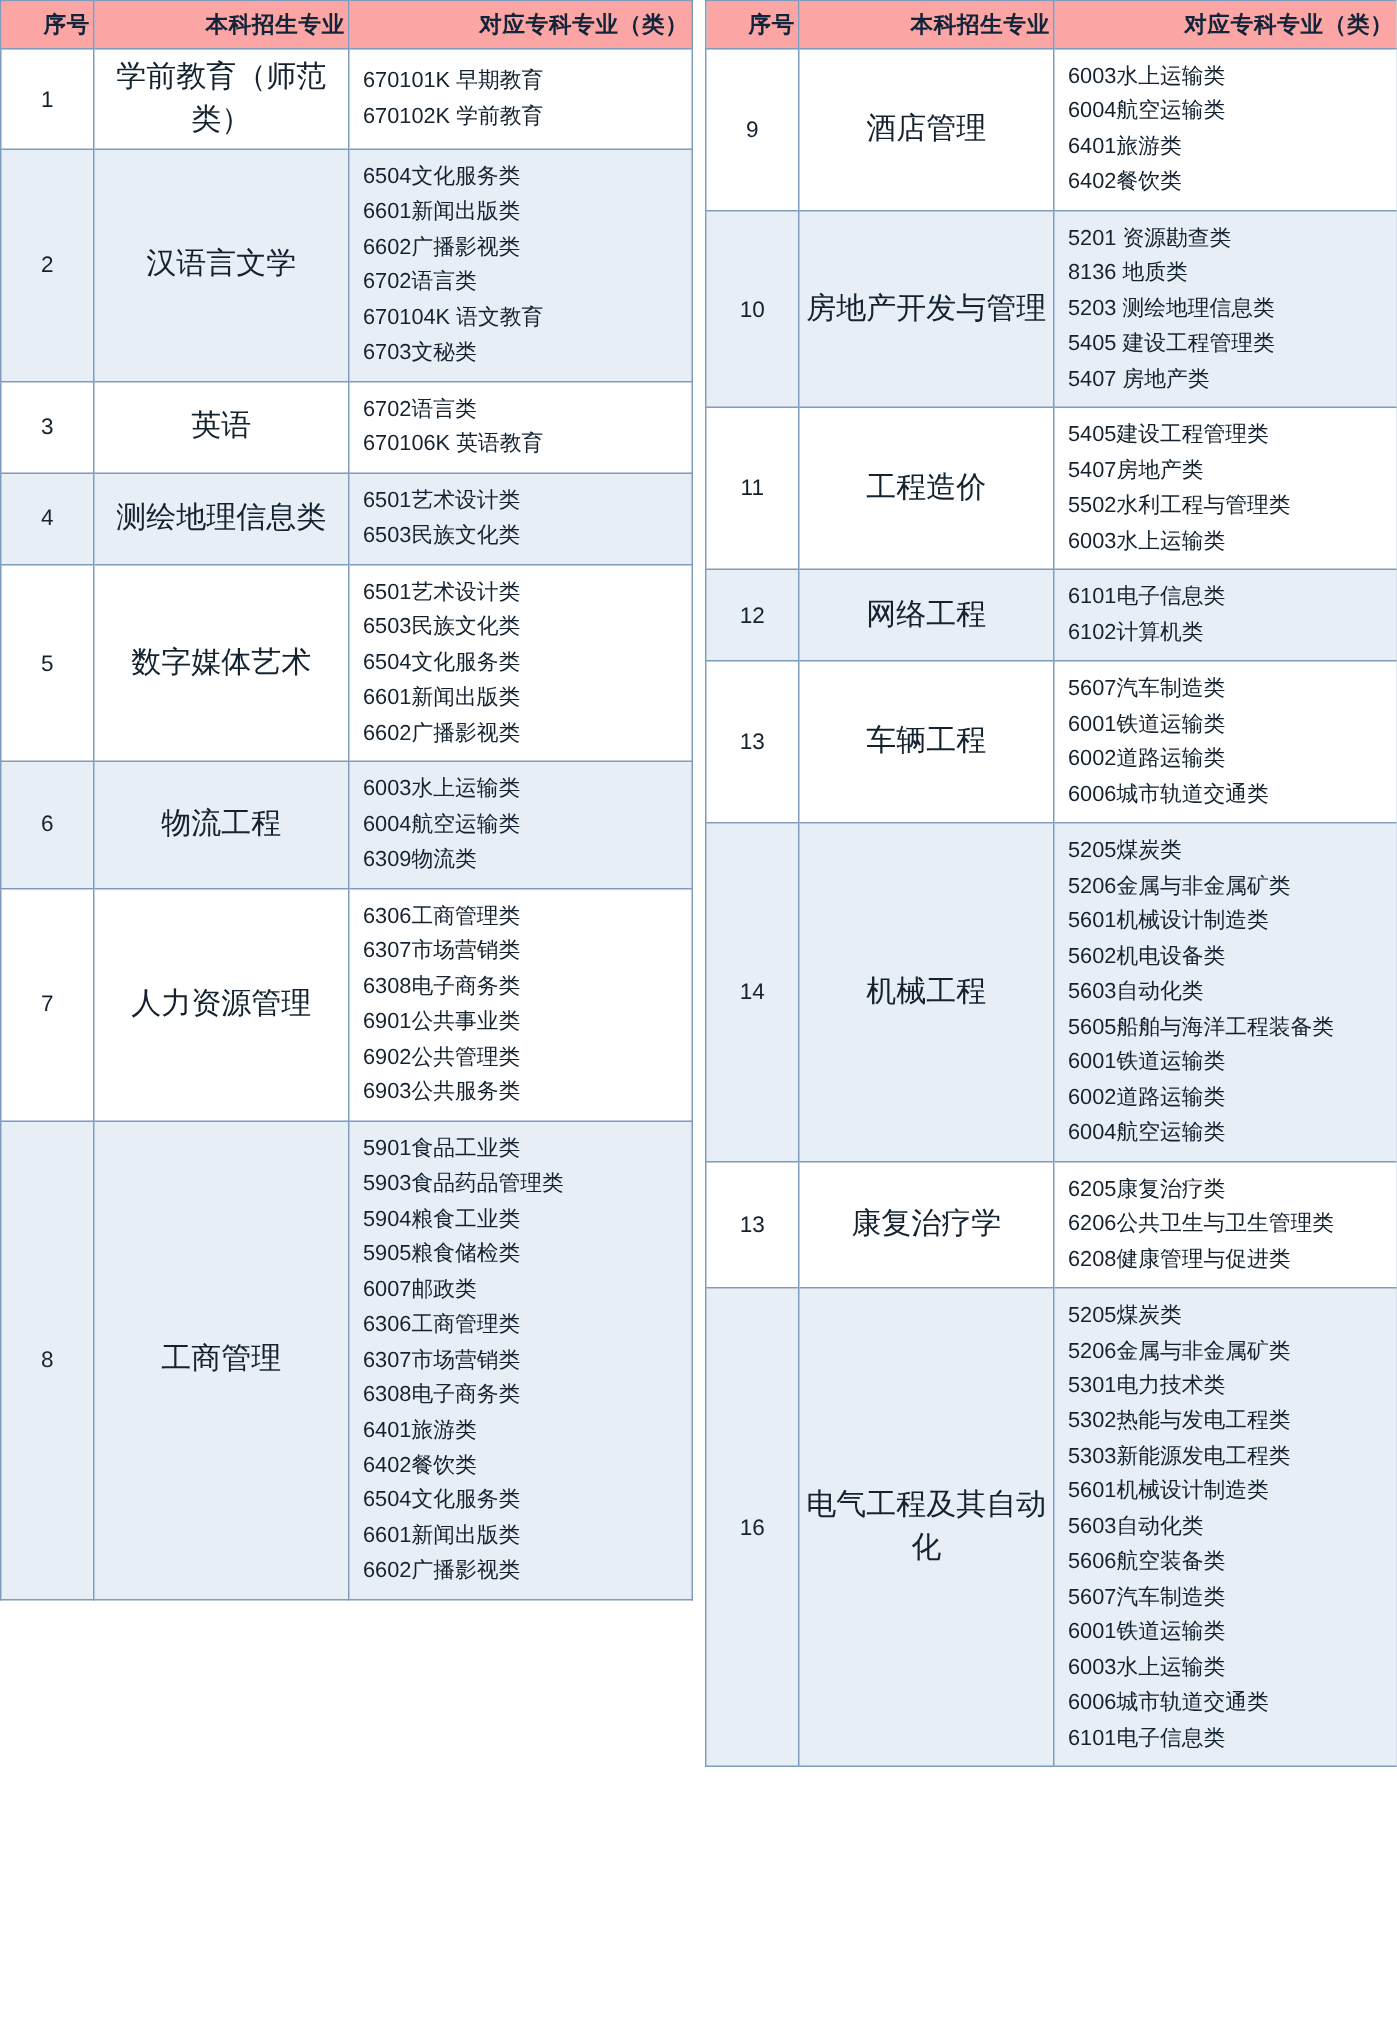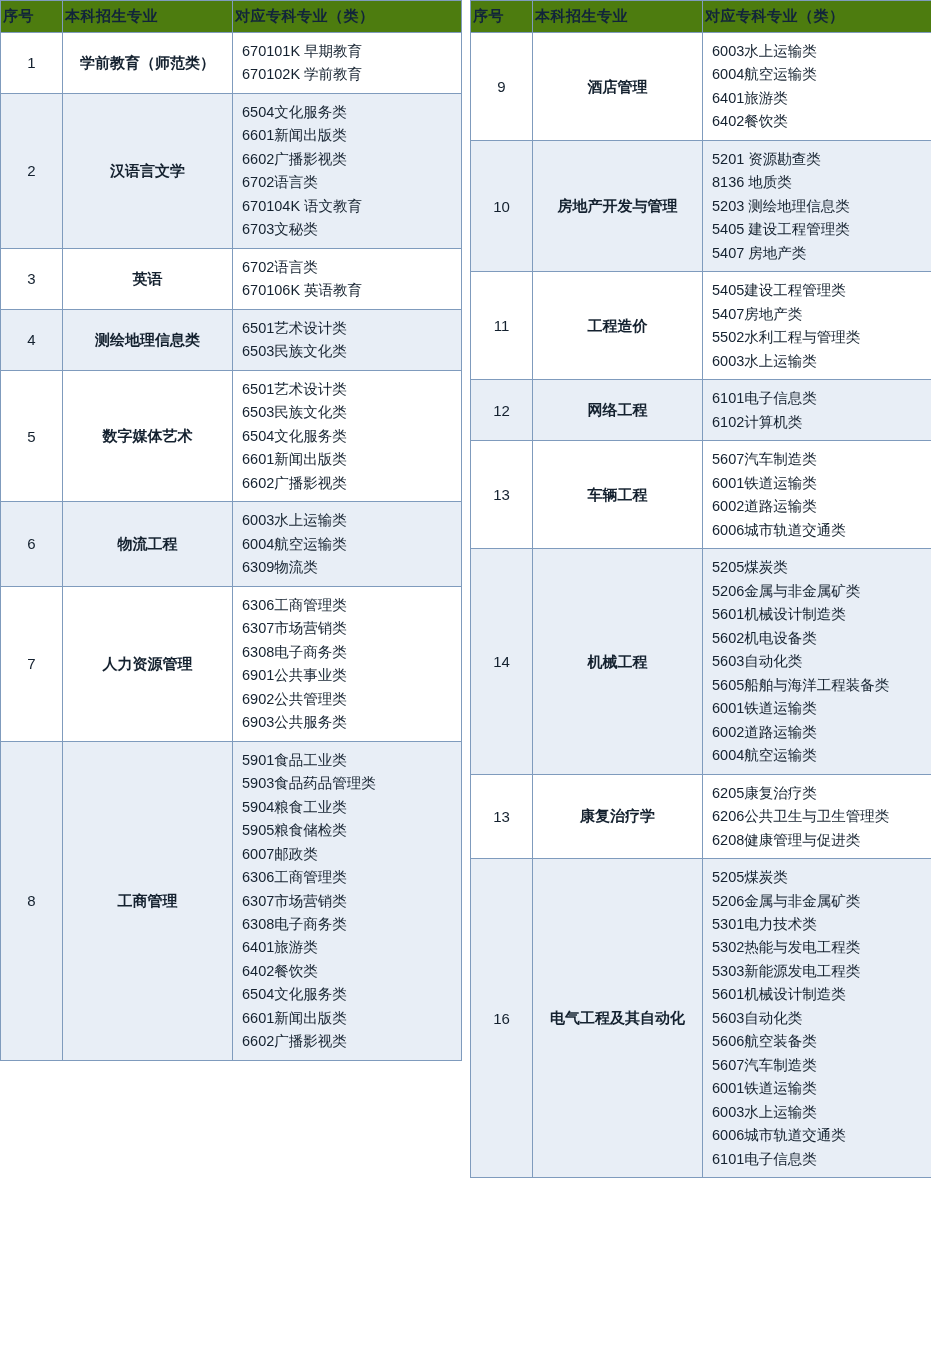--- a/index.html
+++ b/index.html
@@ -27,45 +27,44 @@
     border-collapse: collapse;
     table-layout: fixed;
   }
   table.major-table th,
   table.major-table td {
     border: 1px solid #7f9bbd;
     vertical-align: middle;
     box-sizing: border-box;
   }
   table.major-table thead th {
-    background: #4d7c0f;
+    background: #fca5a5;
     color: #11243a;
     font-size: 15px;
     font-weight: bold;
-    text-align: left;
+    text-align: right;
     height: 32px;
     padding: 3px 2px;
     letter-spacing: 0.5px;
   }
   col.c-no { width: 62px; }
   col.c-major { width: 170px; }
   col.c-list { width: 229px; }
 
   td.no-cell {
     text-align: center;
     font-size: 15px;
     color: #14212f;
   }
   td.major-cell {
     text-align: center;
-    font-size: 15px;
+    font-size: 20px;
     color: #14212f;
     padding: 4px 3px;
     line-height: 1.45;
-    font-weight: bold;
   }
   td.list-cell {
     text-align: left;
     font-size: 14.5px;
     color: #14212f;
     padding: 7px 4px 6px 9px;
     line-height: 1.62;
   }
   tr.row-alt td {
     background: #e8eef6;

